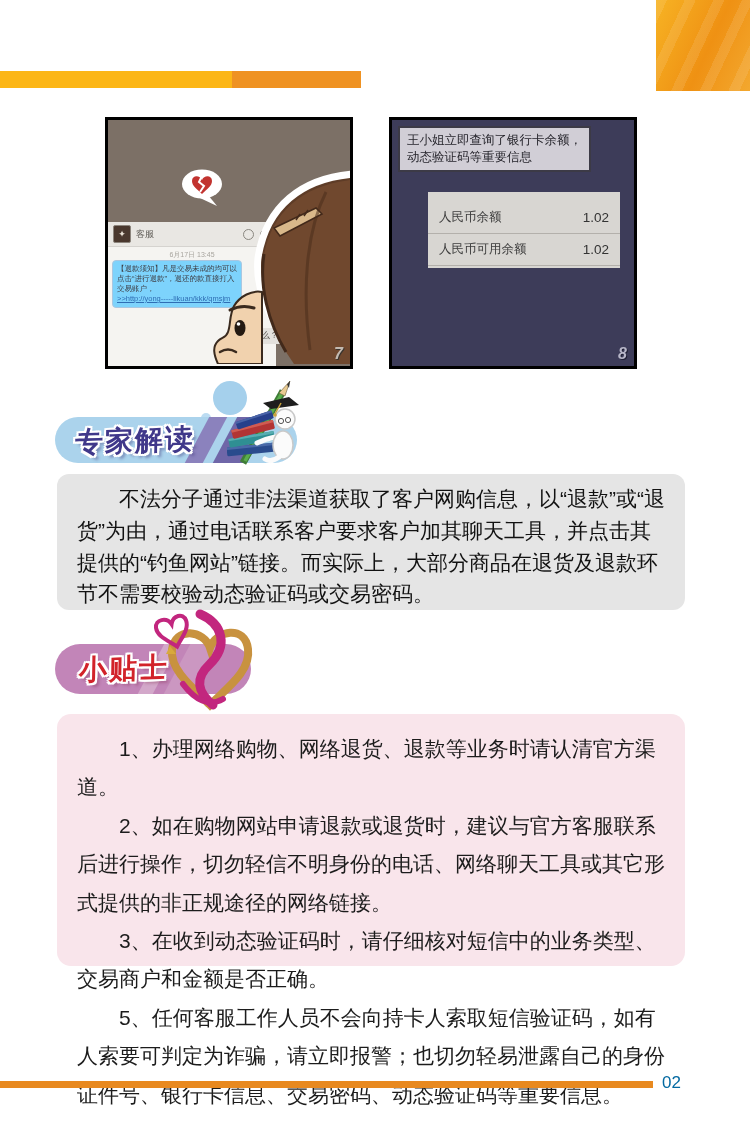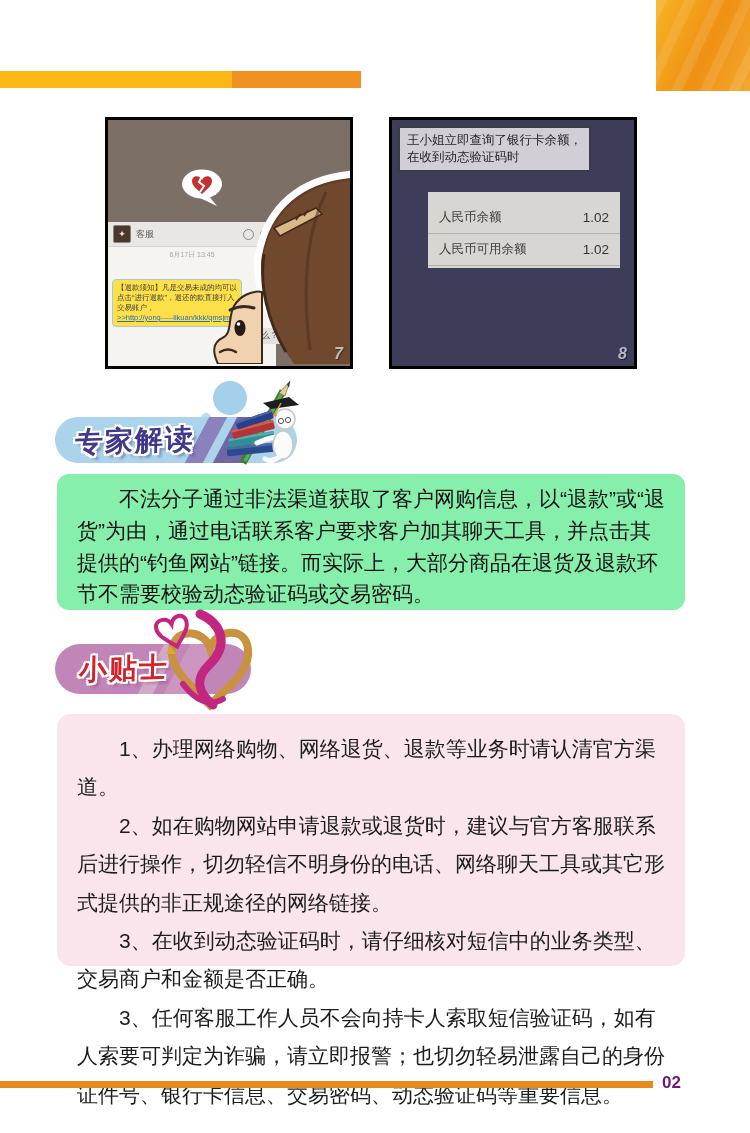--- a/index.html
+++ b/index.html
@@ -28,21 +28,21 @@
 
   
   .chat{position:absolute;left:0;top:102px;width:168px;height:144px;background:#f5f4f1;}
   .chat-header{height:24px;background:#e9e7e3;border-bottom:1px solid #d5d3cf;display:flex;align-items:center;padding:0 5px;}
   .chat-avatar{width:16px;height:16px;background:#4a382e;border:1px solid #8c857d;border-radius:2px;margin-right:5px;
     color:#e8e0d4;font-size:9px;line-height:16px;text-align:center;}
   .chat-name{font-size:9px;color:#5d5a55;flex:1;}
   .chat-hicon{width:9px;height:9px;border:1px solid #8a8780;border-radius:50%;margin-left:6px;position:relative;}
   .chat-hicon.person:after{content:"";position:absolute;left:2.5px;top:2px;width:3px;height:3px;background:#8a8780;border-radius:50%;}
   .chat-time{font-size:7px;color:#a7a49e;text-align:center;margin-top:3px;}
-  .chat-bubble{margin:19px 5px 0 4px;background:#fde047;border:1px solid #a9c7e1;border-radius:4px;
+  .chat-bubble{margin:0 5px 0 4px;background:#7dd3fc;border:1px solid #a9c7e1;border-radius:4px;
     padding:3px 4px;font-size:7.5px;line-height:10px;color:#3e3e44;width:130px;box-sizing:border-box;}
   .chat-link{color:#2f6eb4;text-decoration:underline;display:block;}
   .chat-reply{position:absolute;left:138px;top:208px;background:#e3e1dd;border-radius:8px;
     padding:2px 7px;font-size:8.5px;color:#55524d;white-space:nowrap;}
 
   .girl{position:absolute;right:-4px;bottom:-2px;}
   .heart-bubble{position:absolute;left:72px;top:48px;}
 
   
   .account-card{position:absolute;left:36px;top:72px;width:192px;}
@@ -64,42 +64,42 @@
     background:#abd3ec;overflow:hidden;}
   .expert-pill .s1,.expert-pill .s2{position:absolute;top:-10px;bottom:-10px;transform:skewX(-28deg);}
   .expert-pill .s1{left:142px;width:18px;background:#8b82bd;}
   .expert-pill .s2{left:170px;width:34px;background:#6f66a8;}
   .badge-text{position:absolute;font-size:28px;font-weight:bold;letter-spacing:2px;white-space:nowrap;
     transform:rotate(-2deg) skewX(-3deg);}
   .expert-text{left:20px;top:41px;color:#40388a;
     text-shadow:-2px 0 #fff,2px 0 #fff,0 -2px #fff,0 2px #fff,-2px -2px #fff,2px 2px #fff,-2px 2px #fff,2px -2px #fff,4px 4px 3px rgba(50,40,110,.45);}
   .scholar{position:absolute;left:172px;top:0;}
 
-  .expert-box{position:absolute;left:57px;top:474px;width:628px;height:136px;background:#86efac;
+  .expert-box{position:absolute;left:57px;top:474px;width:628px;height:136px;background:#e5e5e5;
     border-radius:12px;box-sizing:border-box;padding:9px 20px 0 20px;}
   .expert-box p{margin:0;text-indent:2em;font-size:21px;line-height:31.8px;color:#121212;}
 
   
   .tips-badge{position:absolute;left:55px;top:610px;width:280px;height:116px;}
   .tips-pill{position:absolute;left:0;top:34px;width:196px;height:50px;border-radius:25px;
     background:#c285b8;overflow:hidden;}
   .tips-pill .s1,.tips-pill .s2{position:absolute;top:-10px;bottom:-10px;transform:skewX(-28deg);}
   .tips-pill .s1{left:96px;width:15px;background:#d3a8ca;}
   .tips-pill .s2{left:122px;width:28px;background:#cb97c1;}
   .tips-text{left:24px;top:40px;color:#d2232a;
     text-shadow:-2px 0 #fff,2px 0 #fff,0 -2px #fff,0 2px #fff,-2px -2px #fff,2px 2px #fff,-2px 2px #fff,2px -2px #fff,4px 4px 3px rgba(120,30,60,.35);}
   .hearts{position:absolute;left:88px;top:-2px;}
 
   .tips-box{position:absolute;left:57px;top:714px;width:628px;height:252px;background:#f9e5eb;
     border-radius:14px;box-sizing:border-box;padding:16px 20px 0 20px;}
   .tips-box p{margin:0;text-indent:2em;font-size:21px;line-height:38.4px;color:#1c1c1c;}
 
   
   .footer-bar{position:absolute;left:0;top:1081px;width:653px;height:7px;background:#e8891f;}
-  .page-num{position:absolute;left:662px;top:1073px;font-size:17px;font-weight:bold;color:#701a75;text-align:right;}
+  .page-num{position:absolute;left:662px;top:1073px;font-size:17px;font-weight:normal;color:#0369a1;text-align:right;}
 </style>
 </head>
 <body>
 
 <div class="page">
 
   <div class="corner-block"></div>
   <div class="bar-yellow"></div>
   <div class="bar-orange"></div>
 
@@ -155,21 +155,21 @@
           <span class="account-value">1.02</span>
         </div>
         <div class="account-row">
           <span class="account-label">人民币可用余额</span>
           <span class="account-value">1.02</span>
         </div>
       </div>
     </div>
     <div class="caption">
       <div>王小姐立即查询了银行卡余额，</div>
-      <div>在收到动态验证码时</div>
+      <div>动态验证码等重要信息</div>
     </div>
     <div class="panel-num">8</div>
   </div>
 
   <div class="expert-badge">
     <div class="deco-circle ec1"></div>
     <div class="deco-circle ec2"></div>
     <div class="deco-circle ec3"></div>
     <div class="expert-pill">
       <div class="s1"></div>
@@ -231,19 +231,19 @@
         <path d="M27,38 L33,46 L23,46 Z" fill="#d8a93c"></path>
       </svg>
     </div>
     <div class="badge-text tips-text">小贴士</div>
   </div>
 
   <div class="tips-box">
     <p>1、办理网络购物、网络退货、退款等业务时请认清官方渠道。</p>
     <p>2、如在购物网站申请退款或退货时，建议与官方客服联系后进行操作，切勿轻信不明身份的电话、网络聊天工具或其它形式提供的非正规途径的网络链接。</p>
     <p>3、在收到动态验证码时，请仔细核对短信中的业务类型、交易商户和金额是否正确。</p>
-    <p>3、任何客服工作人员不会向持卡人索取短信验证码，如有人索要可判定为诈骗，请立即报警；也切勿轻易泄露自己的身份证件号、银行卡信息、交易密码、动态验证码等重要信息。</p>
+    <p>5、任何客服工作人员不会向持卡人索取短信验证码，如有人索要可判定为诈骗，请立即报警；也切勿轻易泄露自己的身份证件号、银行卡信息、交易密码、动态验证码等重要信息。</p>
   </div>
 
   <div class="footer-bar"></div>
   <div class="page-num">02</div>
 
 </div>
 
 </body></html>

